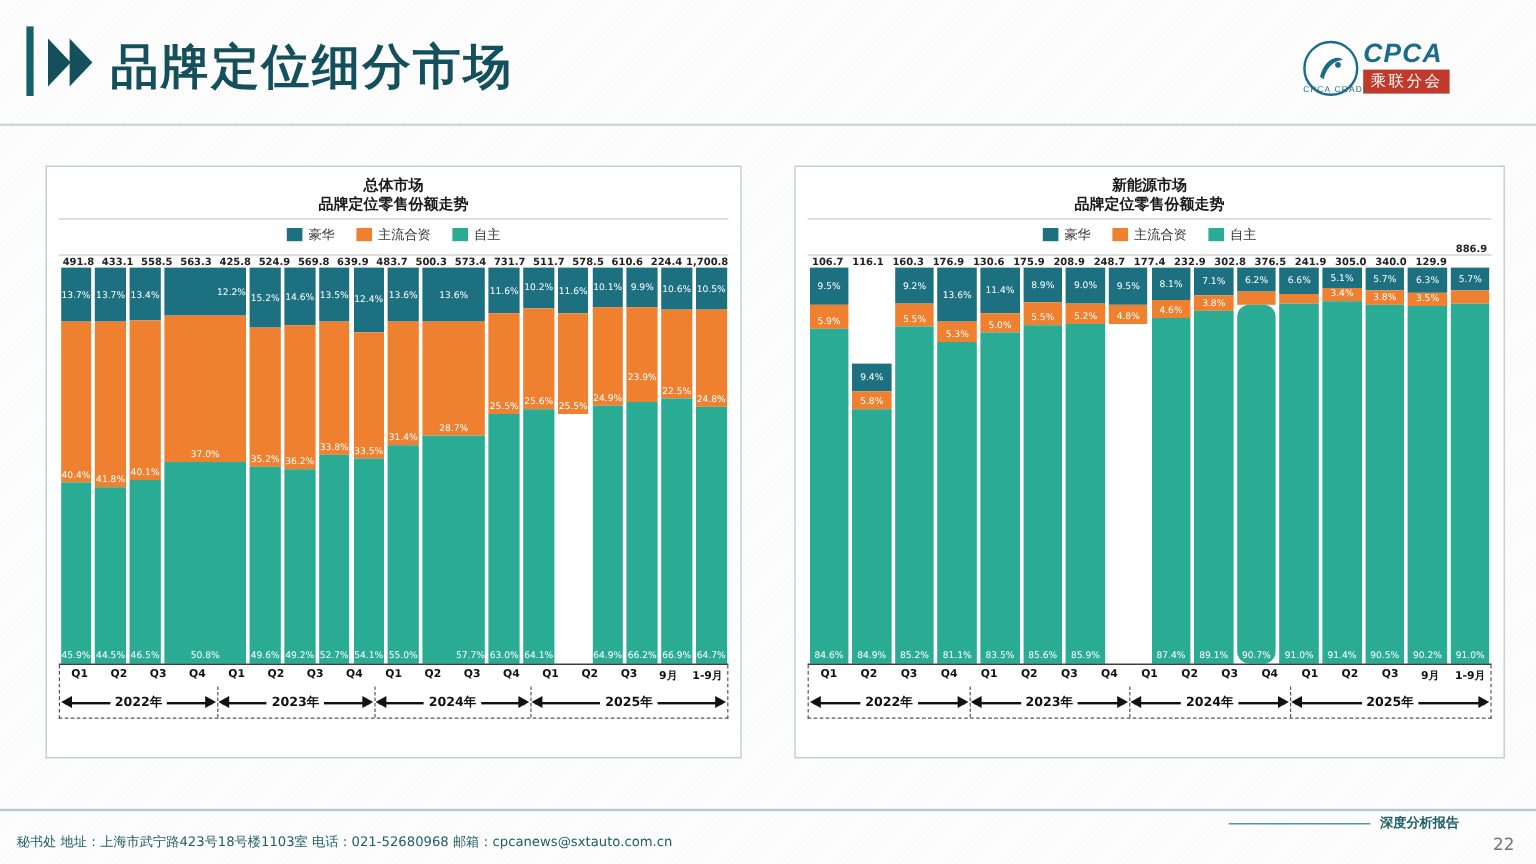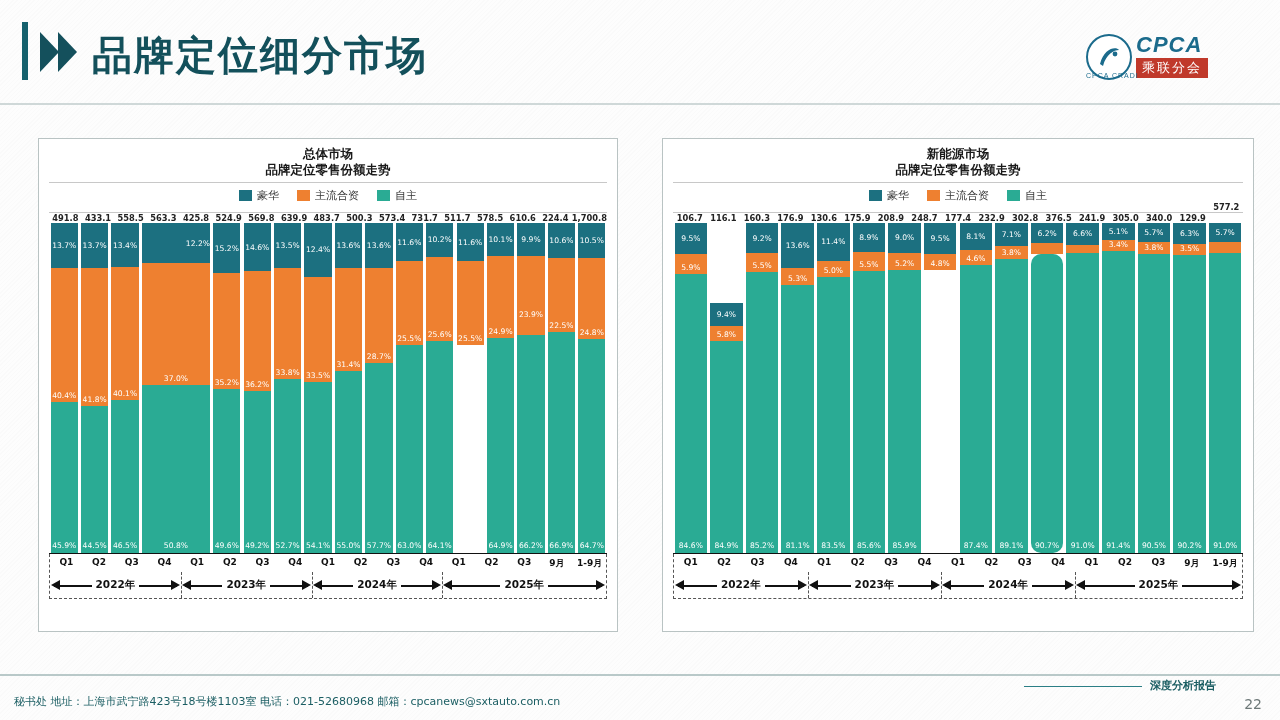--- a/index.html
+++ b/index.html
@@ -270,21 +270,21 @@
             </div>
           </div>
           <div class="bar" style="height: 330px;">
             <div class="seg lux" style="height: 44.88px; background: rgb(28, 112, 128);">
               <span>13.6%</span>
             </div>
             <div class="seg jv" style="height: 94.71px; background: rgb(238, 128, 48); align-items: flex-end;">
               <span style="margin-bottom: 2px;">28.7%</span>
             </div>
             <div class="seg dom" style="height: 190.41px; background: rgb(42, 171, 148); align-items: flex-end;">
-              <span style="margin-bottom: 3px;">57.7%</span>
+              <span style="margin-bottom: 3px; padding-left: 28px;">57.7%</span>
             </div>
           </div>
           <div class="bar" style="height: 330px;">
             <div class="seg lux" style="height: 38.28px; background: rgb(28, 112, 128);">
               <span>11.6%</span>
             </div>
             <div class="seg jv" style="height: 84.15px; background: rgb(238, 128, 48); align-items: flex-end;">
               <span style="margin-bottom: 2px;">25.5%</span>
             </div>
             <div class="seg dom" style="height: 207.9px; background: rgb(42, 171, 148); align-items: flex-end;">
@@ -441,21 +441,21 @@
           <div class="t">208.9</div>
           <div class="t">248.7</div>
           <div class="t">177.4</div>
           <div class="t">232.9</div>
           <div class="t">302.8</div>
           <div class="t">376.5</div>
           <div class="t">241.9</div>
           <div class="t">305.0</div>
           <div class="t">340.0</div>
           <div class="t">129.9</div>
-          <div class="t" style="position: relative; top: -11px;">577.2</div>
+          <div class="t" style="position: relative; top: -11px;">886.9</div>
         </div>
       <div class="bars" style="height:330px">
           <div class="bar" style="height: 330px;">
             <div class="seg lux" style="height: 31.35px; background: rgb(28, 112, 128);">
               <span>9.5%</span>
             </div>
             <div class="seg jv" style="height: 19.47px; background: rgb(238, 128, 48); align-items: flex-end;">
               <span style="margin-bottom: 2px;">5.9%</span>
             </div>
             <div class="seg dom" style="height: 279.18px; background: rgb(42, 171, 148); align-items: flex-end;">

